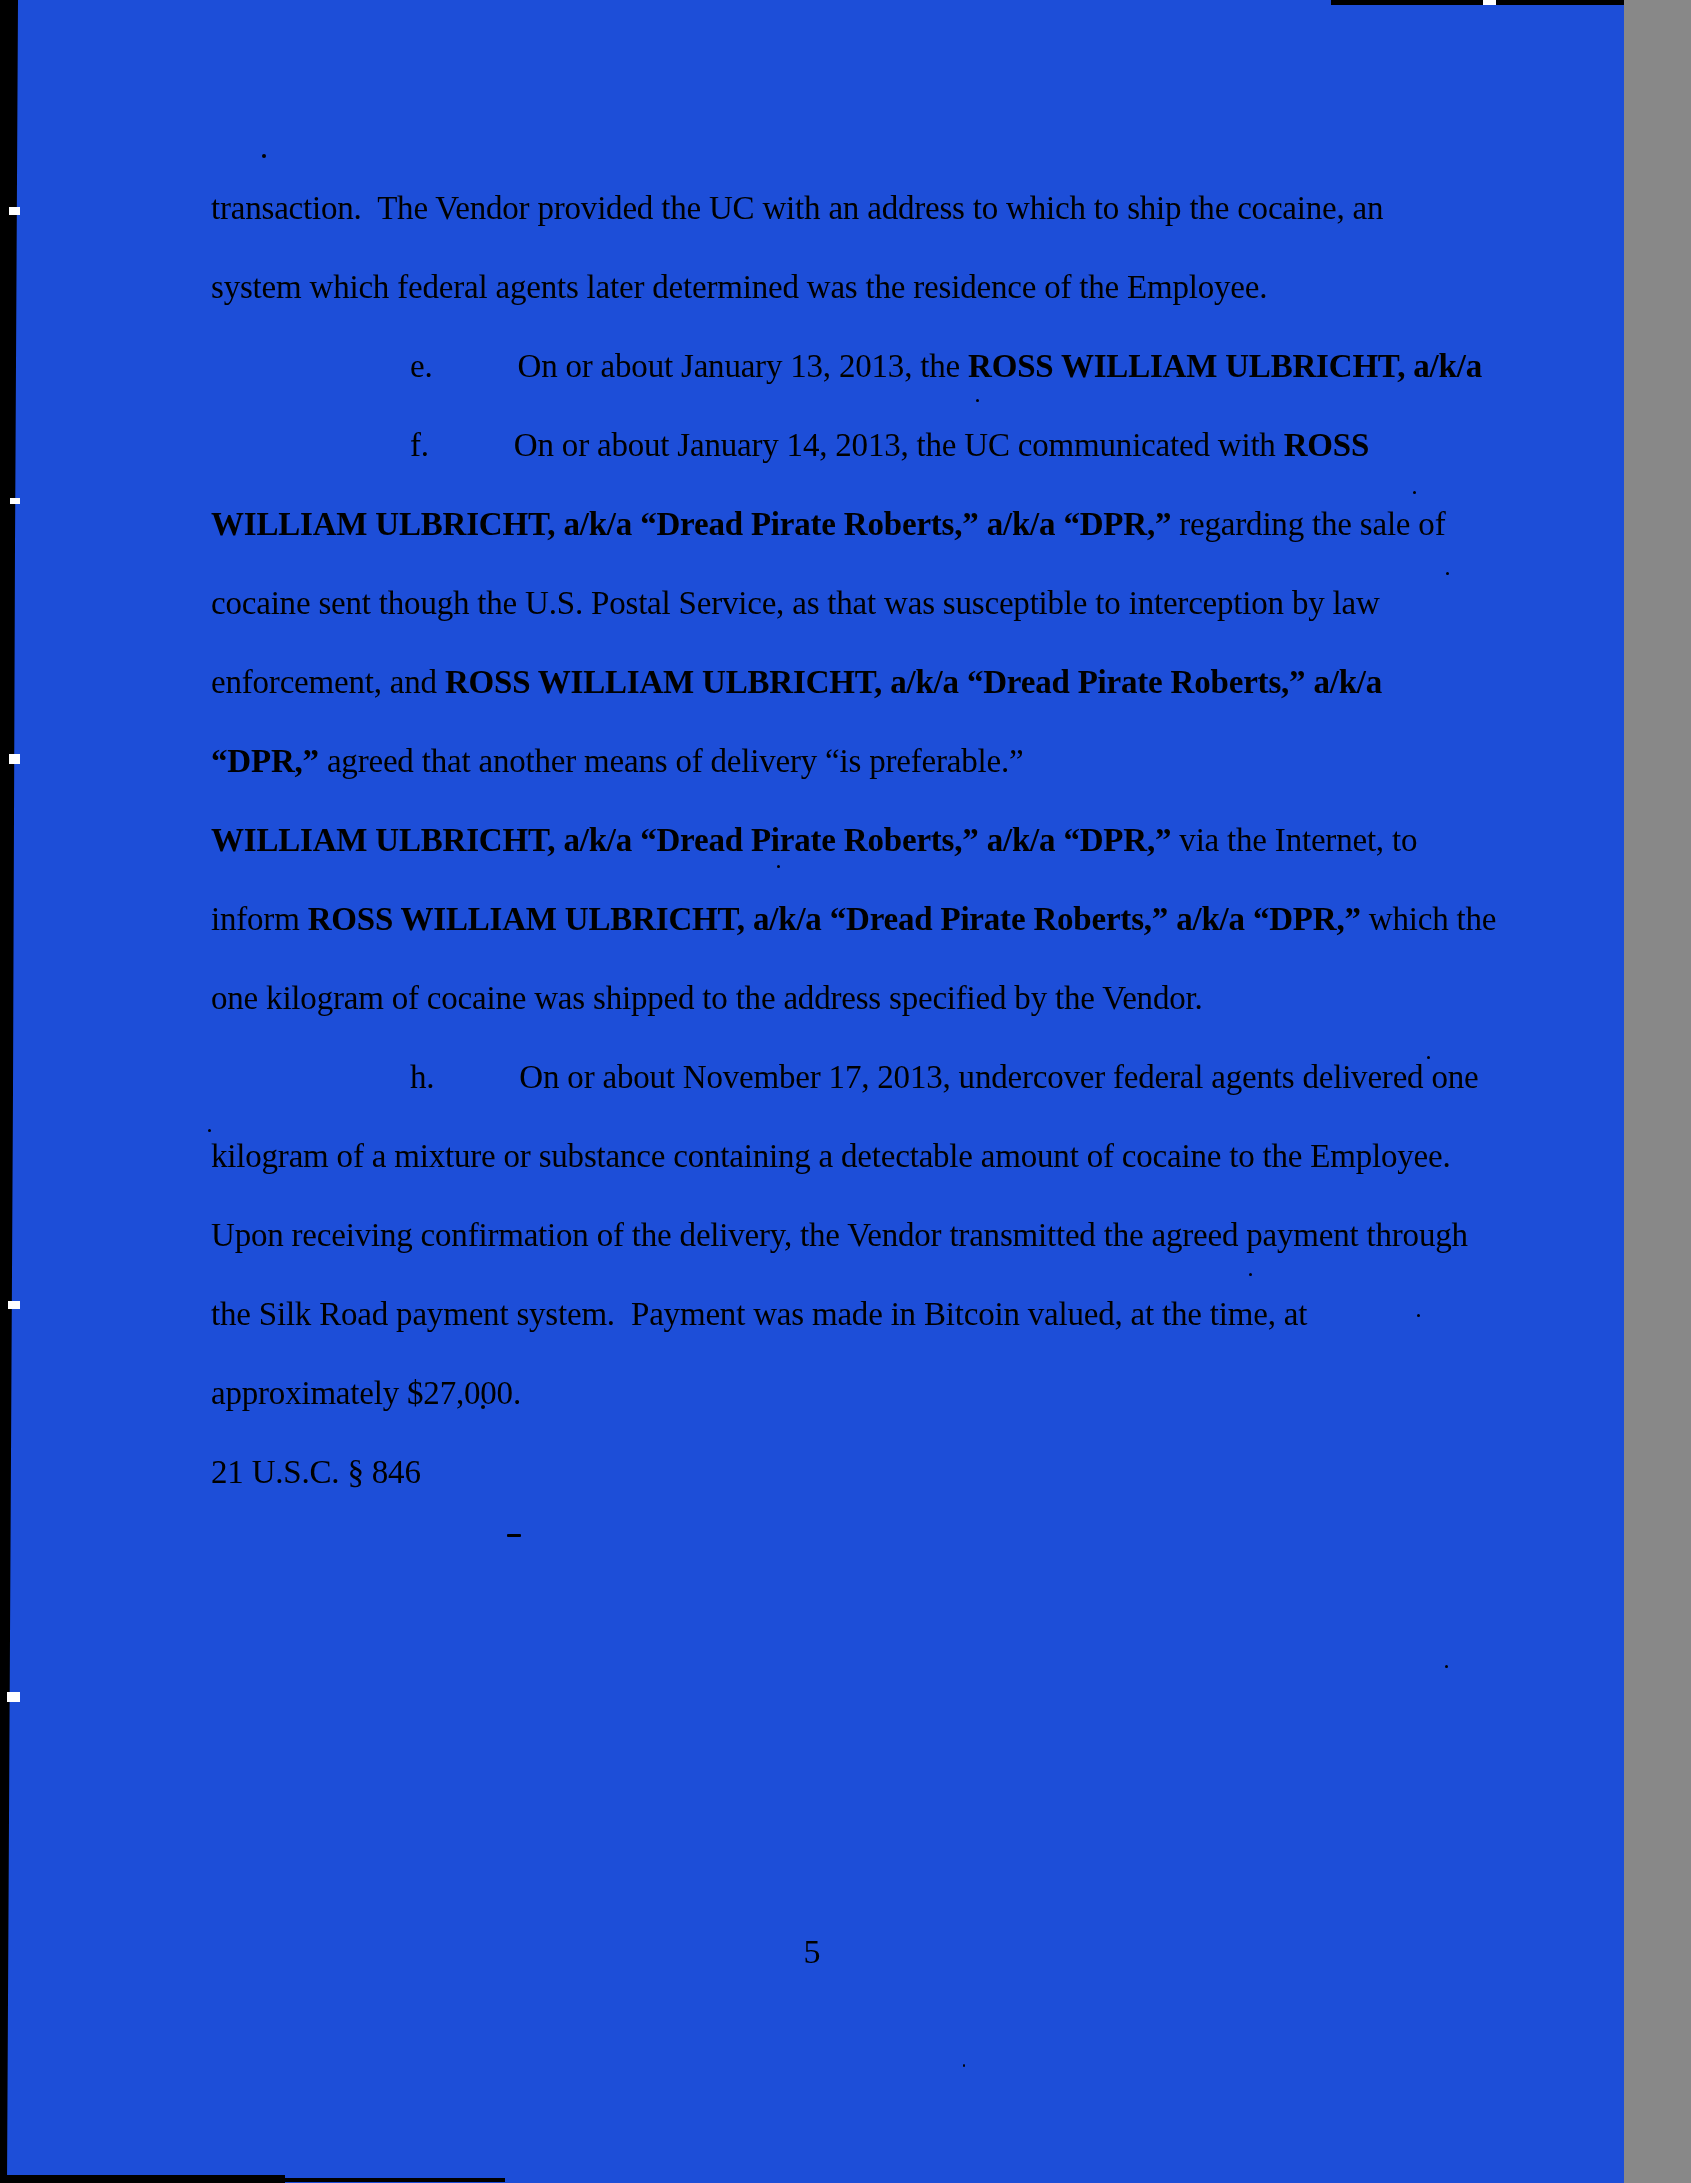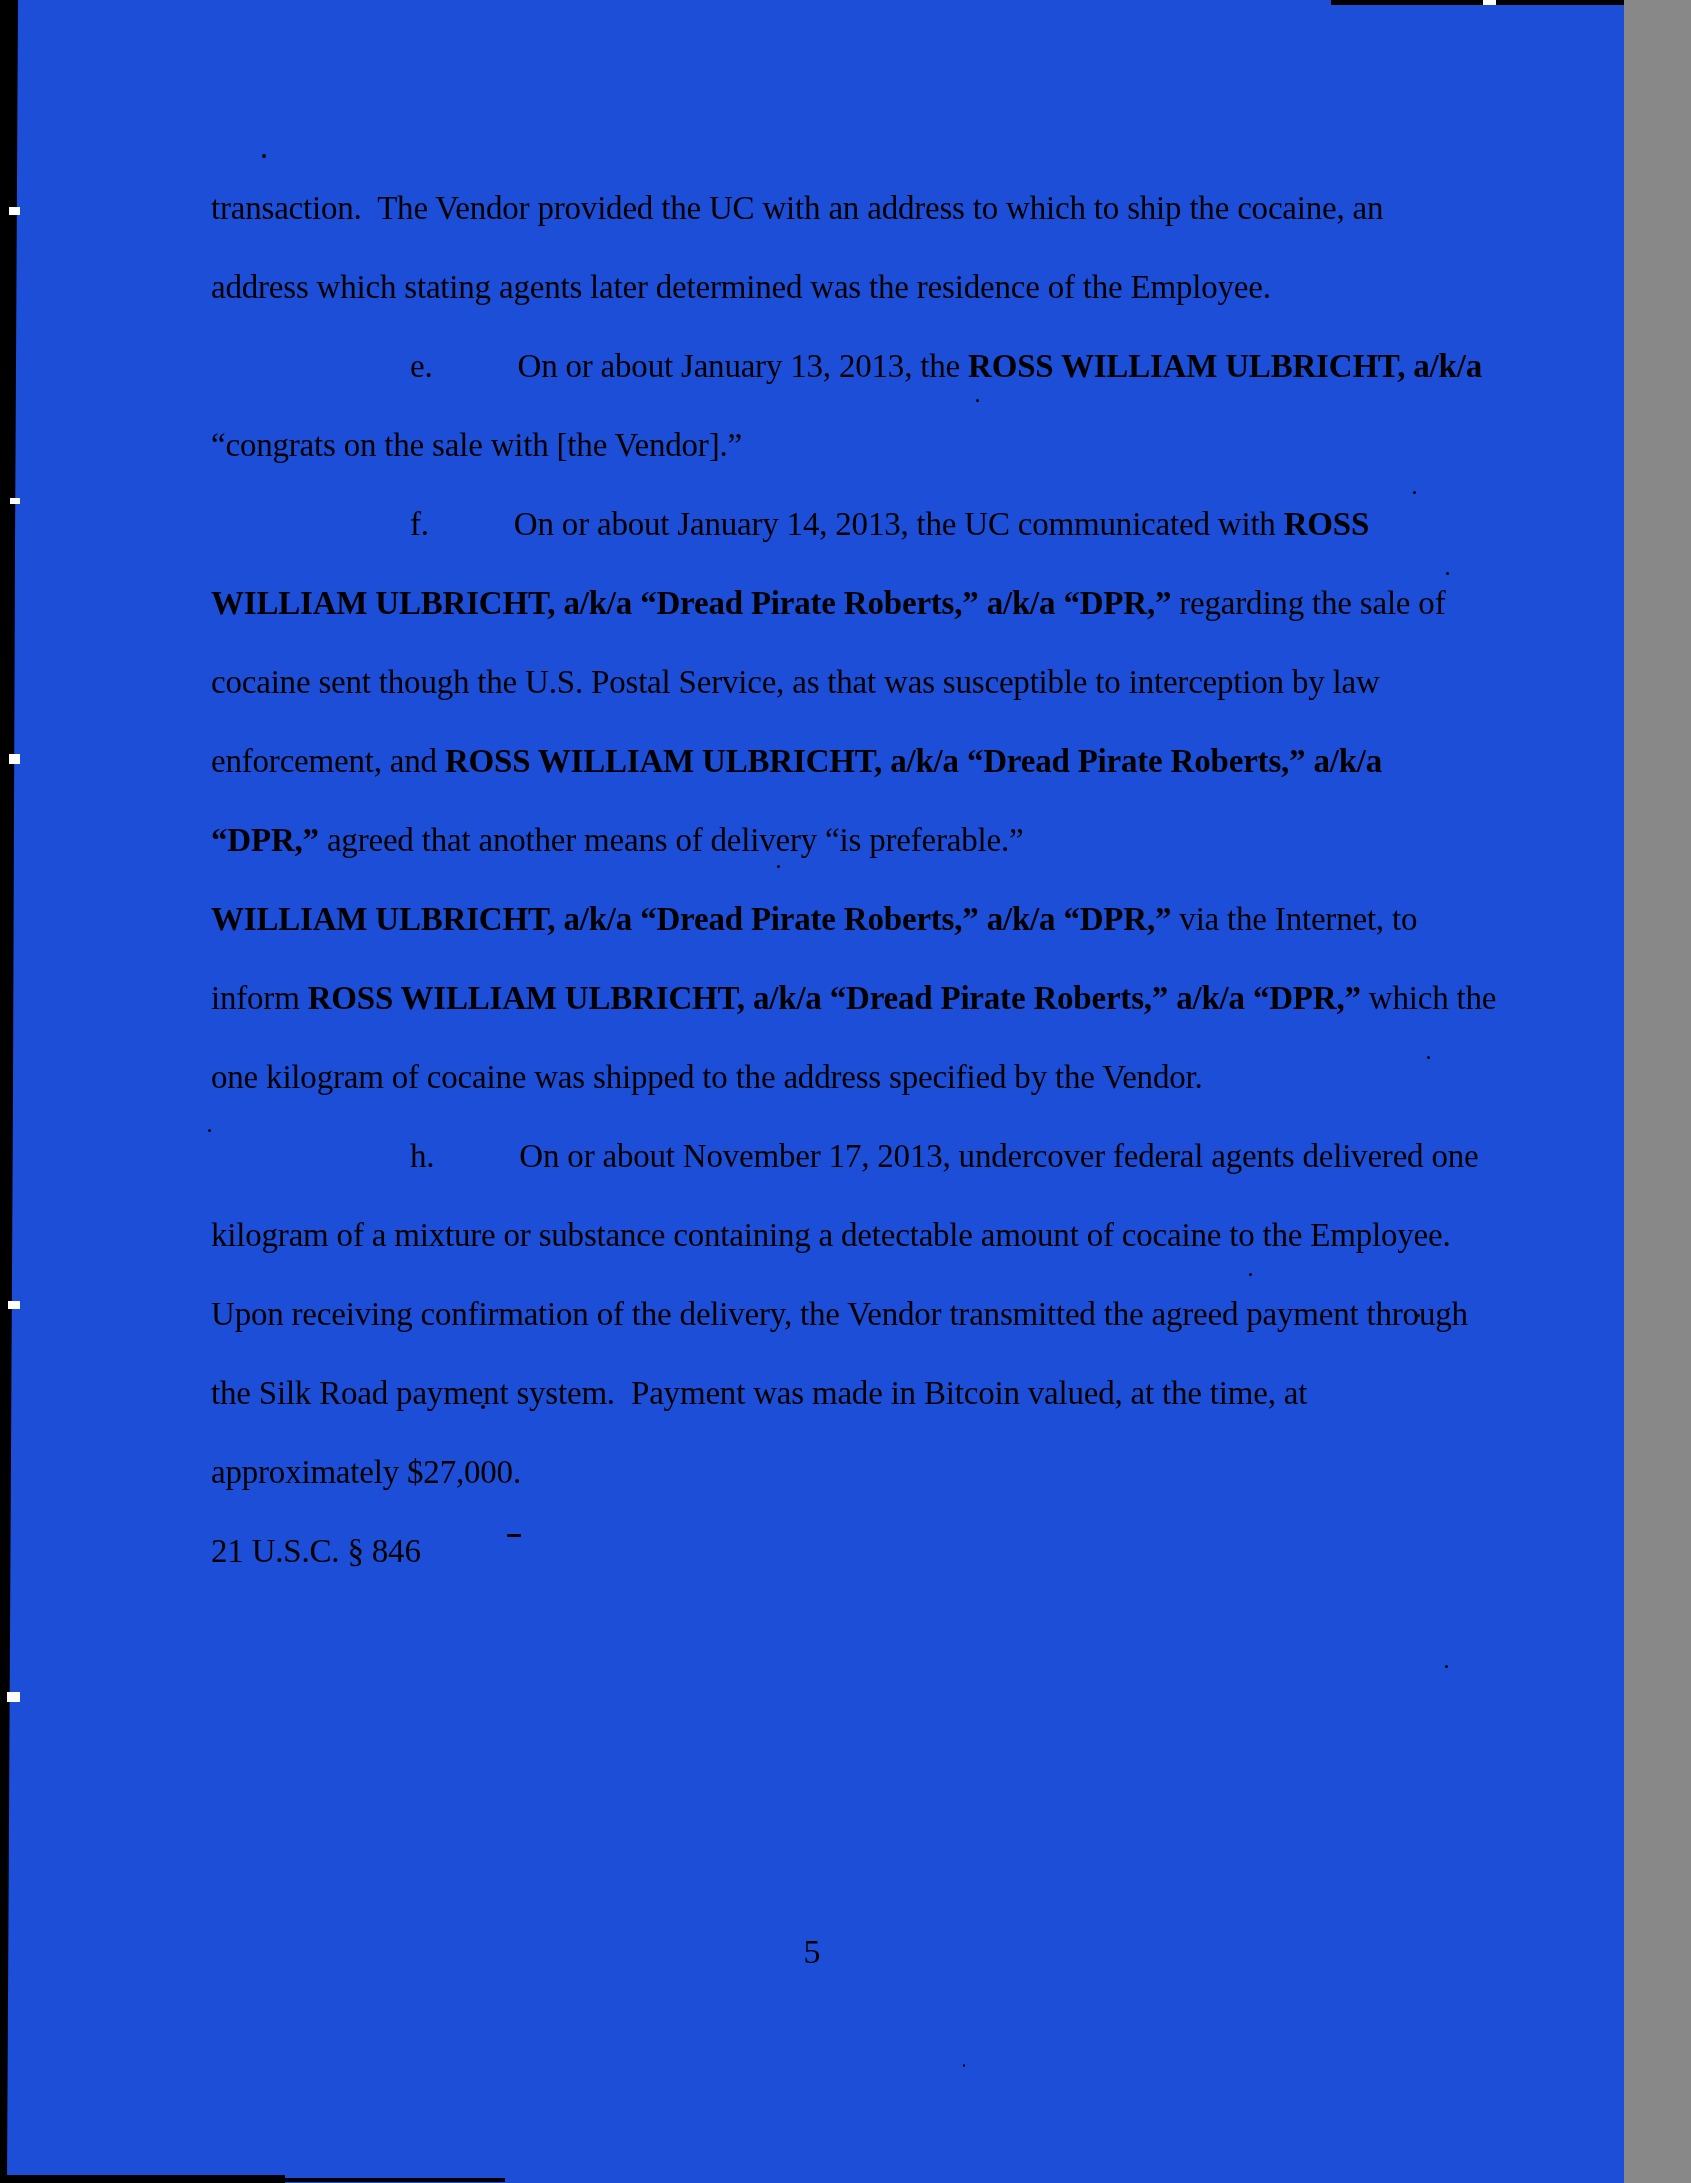--- a/index.html
+++ b/index.html
@@ -76,25 +76,24 @@
     <div class="speck" style="left:1417px;top:1314px;width:3px;height:3px;"></div>
     <div class="speck" style="left:481px;top:1405px;width:4px;height:4px;"></div>
     <div class="speck bar" style="left:507px;top:1534px;width:14px;height:3px;"></div>
     <div class="speck" style="left:1445px;top:1665px;width:3px;height:3px;"></div>
     <div class="speck" style="left:963px;top:2064px;width:2px;height:3px;"></div>
   </div>
 
   <div class="text-block">
     <div class="para">
         <div class="line"><span>transaction.&nbsp; The Vendor provided the UC with an address to which to ship the cocaine, an</span></div>
-        <div class="line"><span>address which stating agents later determined was the residence of the Employee.</span></div>
+        <div class="line"><span>system which federal agents later determined was the residence of the Employee.</span></div>
       </div>
     <div class="para">
         <div class="line"><span class="sp" style="width: 199px;"></span><span>e.</span><span class="sp" style="width: 85px;"></span><span>On or about January 13, 2013, the </span><span class="b">ROSS WILLIAM ULBRICHT, a/k/a</span></div>
-        <div class="line"><span>“congrats on the sale with [the Vendor].”</span></div>
       </div>
     <div class="para">
         <div class="line"><span class="sp" style="width: 199px;"></span><span>f.</span><span class="sp" style="width: 85px;"></span><span>On or about January 14, 2013, the UC communicated with </span><span class="b">ROSS</span></div>
         <div class="line"><span class="b">WILLIAM ULBRICHT, a/k/a “Dread Pirate Roberts,” a/k/a “DPR,”</span><span> regarding the sale of</span></div>
         <div class="line"><span>cocaine sent though the U.S. Postal Service, as that was susceptible to interception by law</span></div>
         <div class="line"><span>enforcement, and </span><span class="b">ROSS WILLIAM ULBRICHT, a/k/a “Dread Pirate Roberts,” a/k/a</span></div>
         <div class="line"><span class="b">“DPR,”</span><span> agreed that another means of delivery “is preferable.”</span></div>
       </div>
     <div class="para">
         <div class="line"><span class="b">WILLIAM ULBRICHT, a/k/a “Dread Pirate Roberts,” a/k/a “DPR,”</span><span> via the Internet, to</span></div>

